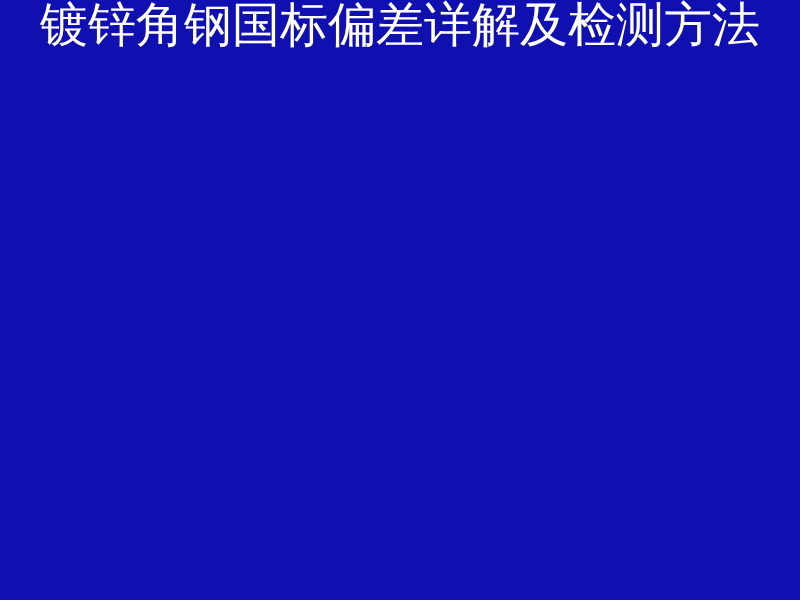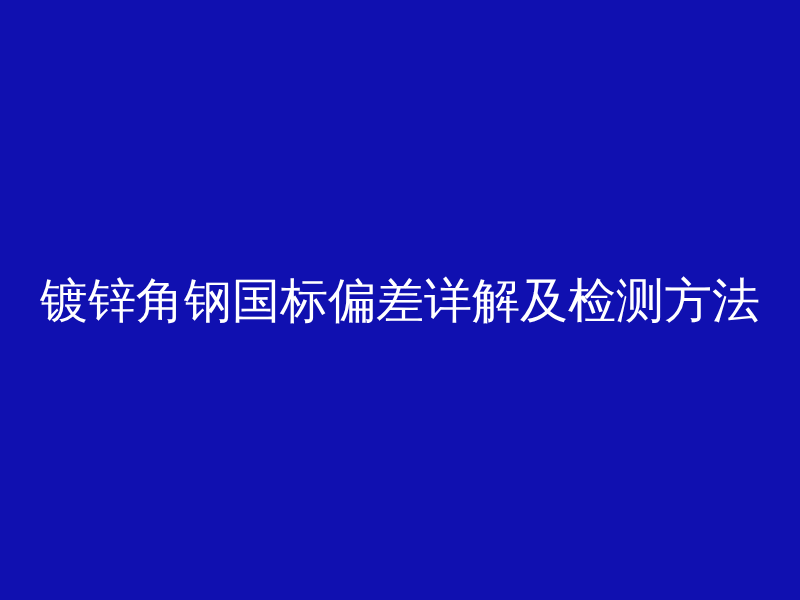--- a/index.html
+++ b/index.html
@@ -16,21 +16,21 @@
   }
 
   
   .slide {
     position: relative;
     box-sizing: border-box;
     width: 800px;
     height: 600px;
     background-color: #1010b0;   
     display: flex;
-    align-items: center;
+    align-items: flex-start;
     justify-content: center;
     user-select: none;
   }
 
   .slide-body {
     width: 100%;
     display: flex;
     align-items: center;
     justify-content: center;
     padding: 0 20px;

